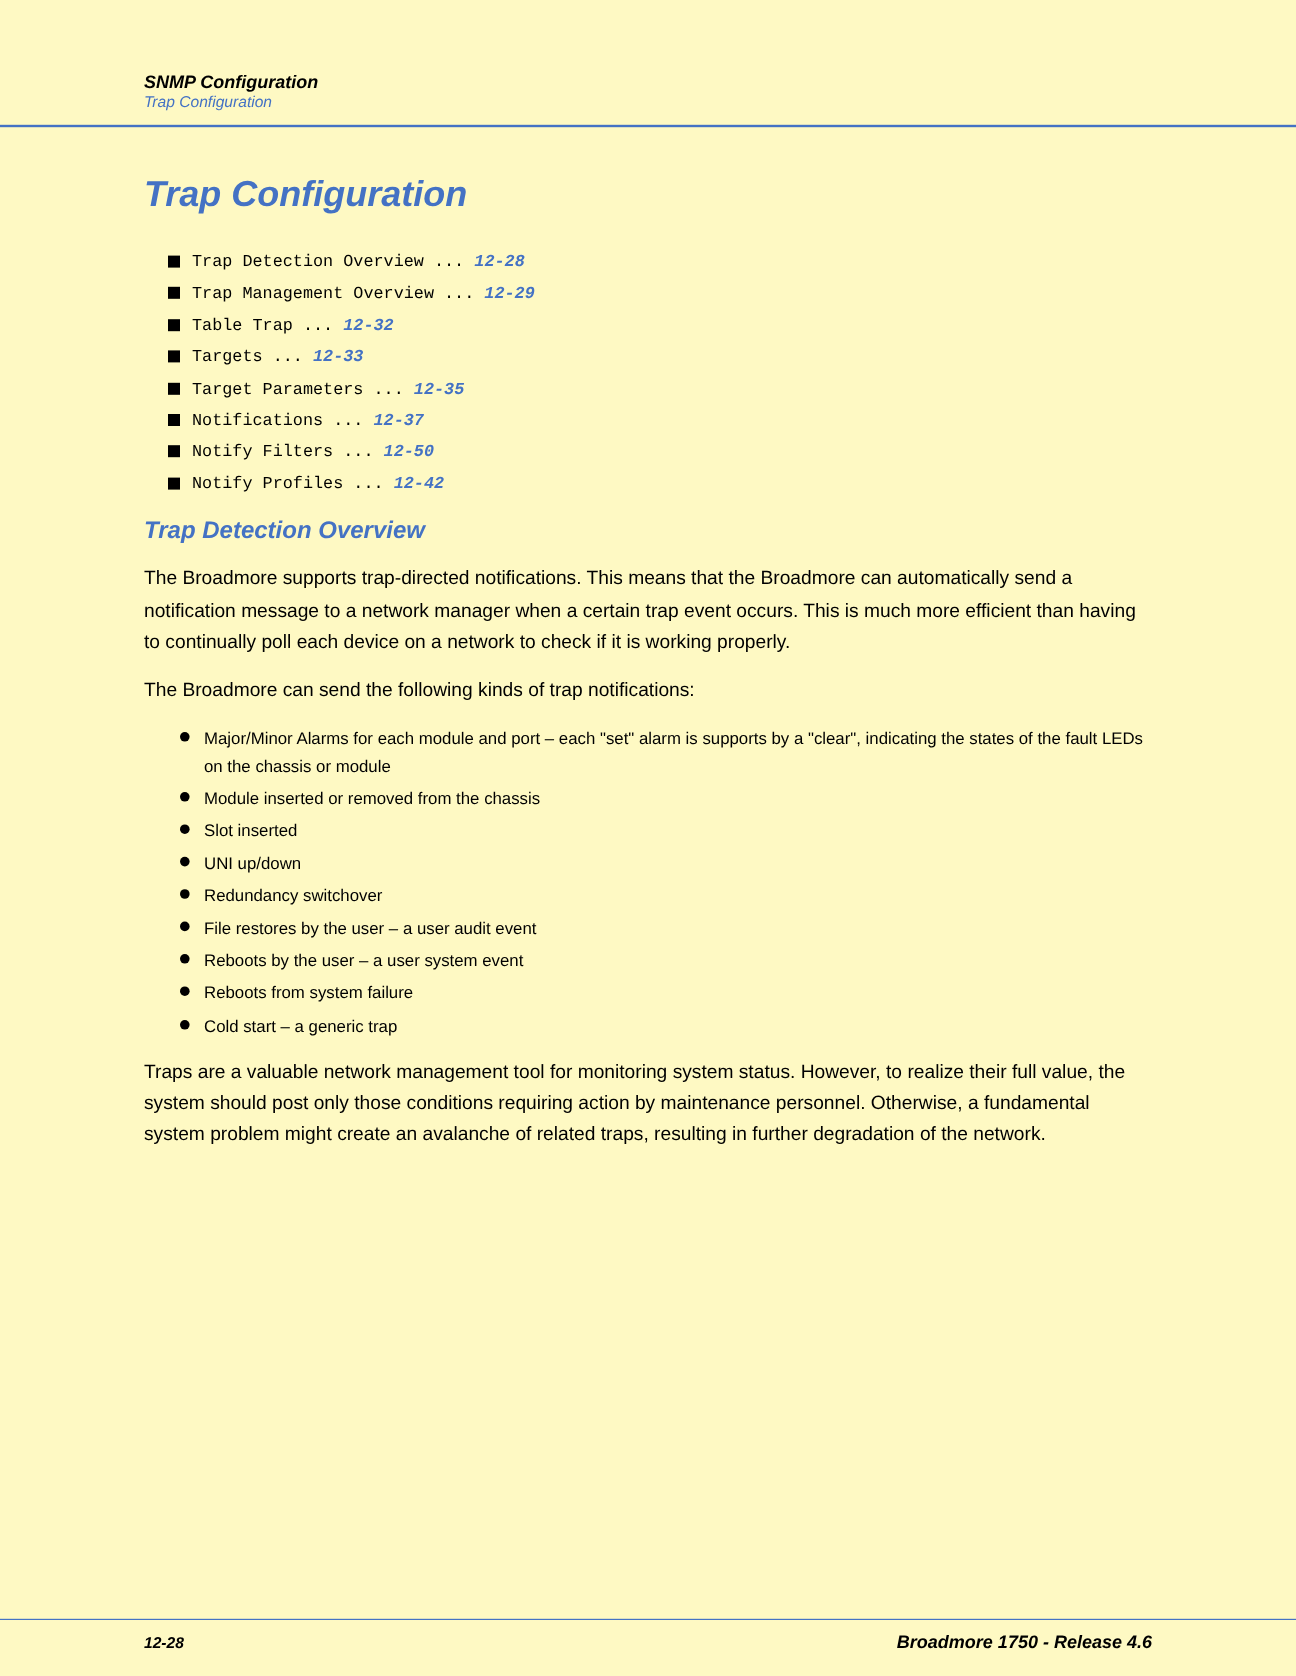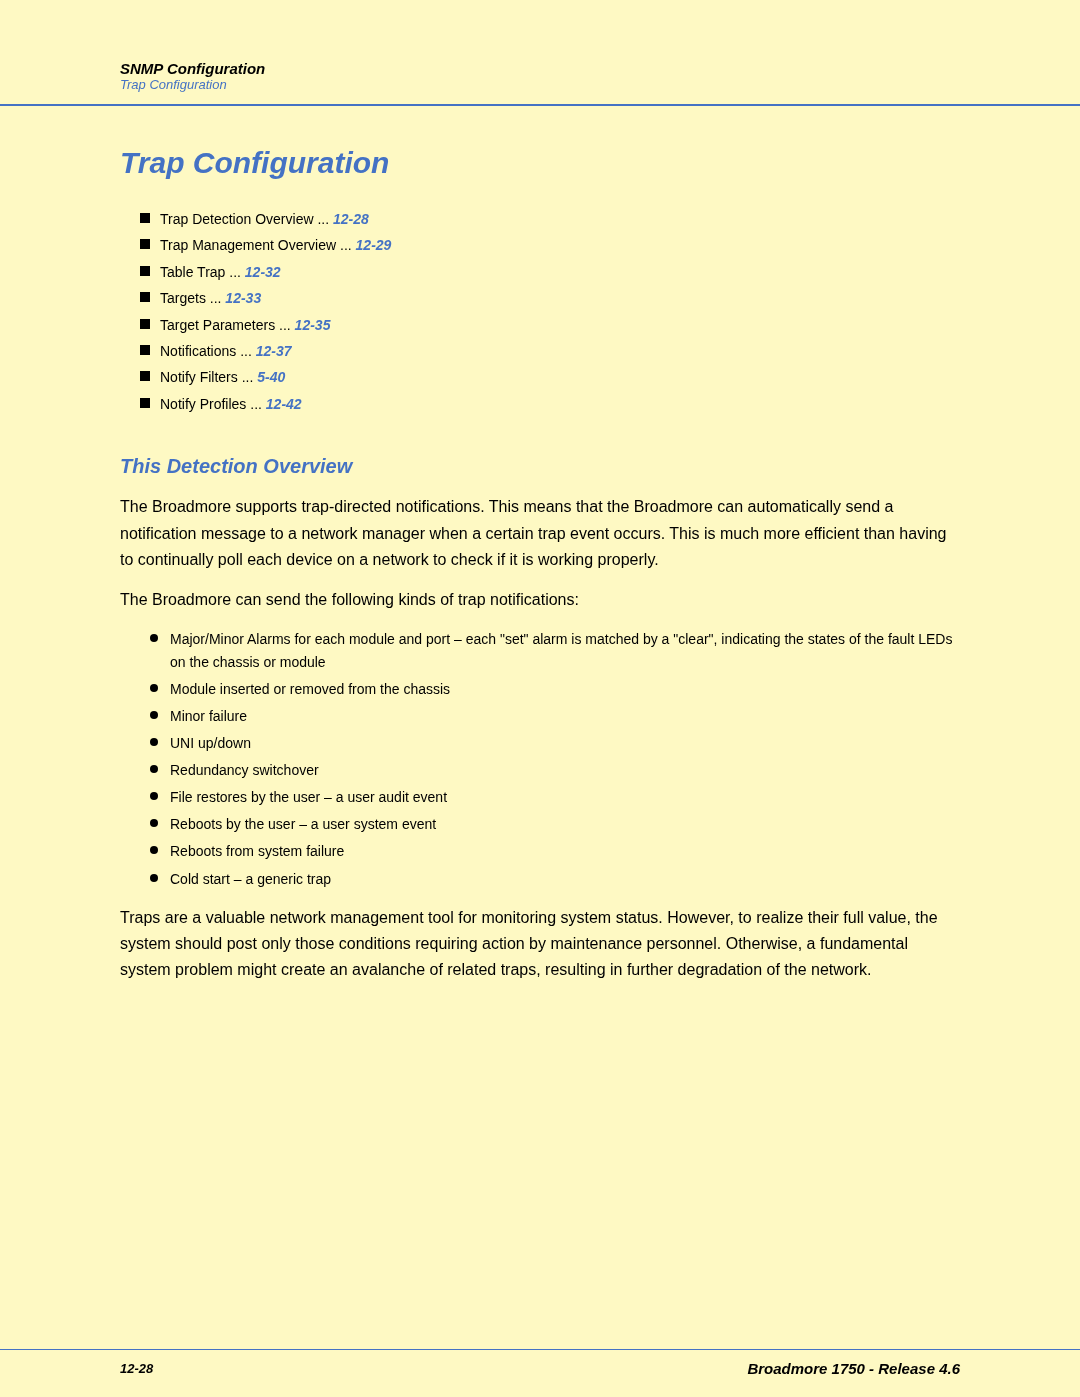--- a/index.html
+++ b/index.html
@@ -56,22 +56,23 @@
       font-weight: bold;
       font-style: italic;
       color: #4472c4;
       margin-bottom: 28px;
       margin-top: 10px;
     }
 
     
     .toc-list {
       list-style: none;
-      margin-bottom: 40px;
+      margin-bottom: 16px;
       padding-left: 20px;
+      font-family: Liberation Mono, monospace;
     }
 
     .toc-list li {
       display: flex;
       align-items: flex-start;
       margin-bottom: 4px;
       font-size: 14px;
       line-height: 1.6;
     }
 
@@ -218,48 +219,48 @@
       </li>
       <li>
         <span class="toc-bullet"></span>
         <span class="toc-text">
           <span>Notifications ... </span><span class="toc-link">12-37</span>
         </span>
       </li>
       <li>
         <span class="toc-bullet"></span>
         <span class="toc-text">
-          <span>Notify Filters ... </span><span class="toc-link">5-40</span>
+          <span>Notify Filters ... </span><span class="toc-link">12-50</span>
         </span>
       </li>
       <li>
         <span class="toc-bullet"></span>
         <span class="toc-text">
           <span>Notify Profiles ... </span><span class="toc-link">12-42</span>
         </span>
       </li>
     </ul>
 
-    <div class="section-heading">This Detection Overview</div>
+    <div class="section-heading">Trap Detection Overview</div>
 
     <p class="body-para">The Broadmore supports trap-directed notifications. This means that the Broadmore can automatically send a notification message to a network manager when a certain trap event occurs. This is much more efficient than having to continually poll each device on a network to check if it is working properly.</p>
     <p class="body-para">The Broadmore can send the following kinds of trap notifications:</p>
 
     <ul class="bullet-list">
       <li>
         <span class="round-bullet"></span>
-        <span>Major/Minor Alarms for each module and port – each "set" alarm is matched by a "clear", indicating the states of the fault LEDs on the chassis or module</span>
+        <span>Major/Minor Alarms for each module and port – each "set" alarm is supports by a "clear", indicating the states of the fault LEDs on the chassis or module</span>
       </li>
       <li>
         <span class="round-bullet"></span>
         <span>Module inserted or removed from the chassis</span>
       </li>
       <li>
         <span class="round-bullet"></span>
-        <span>Minor failure</span>
+        <span>Slot inserted</span>
       </li>
       <li>
         <span class="round-bullet"></span>
         <span>UNI up/down</span>
       </li>
       <li>
         <span class="round-bullet"></span>
         <span>Redundancy switchover</span>
       </li>
       <li>

